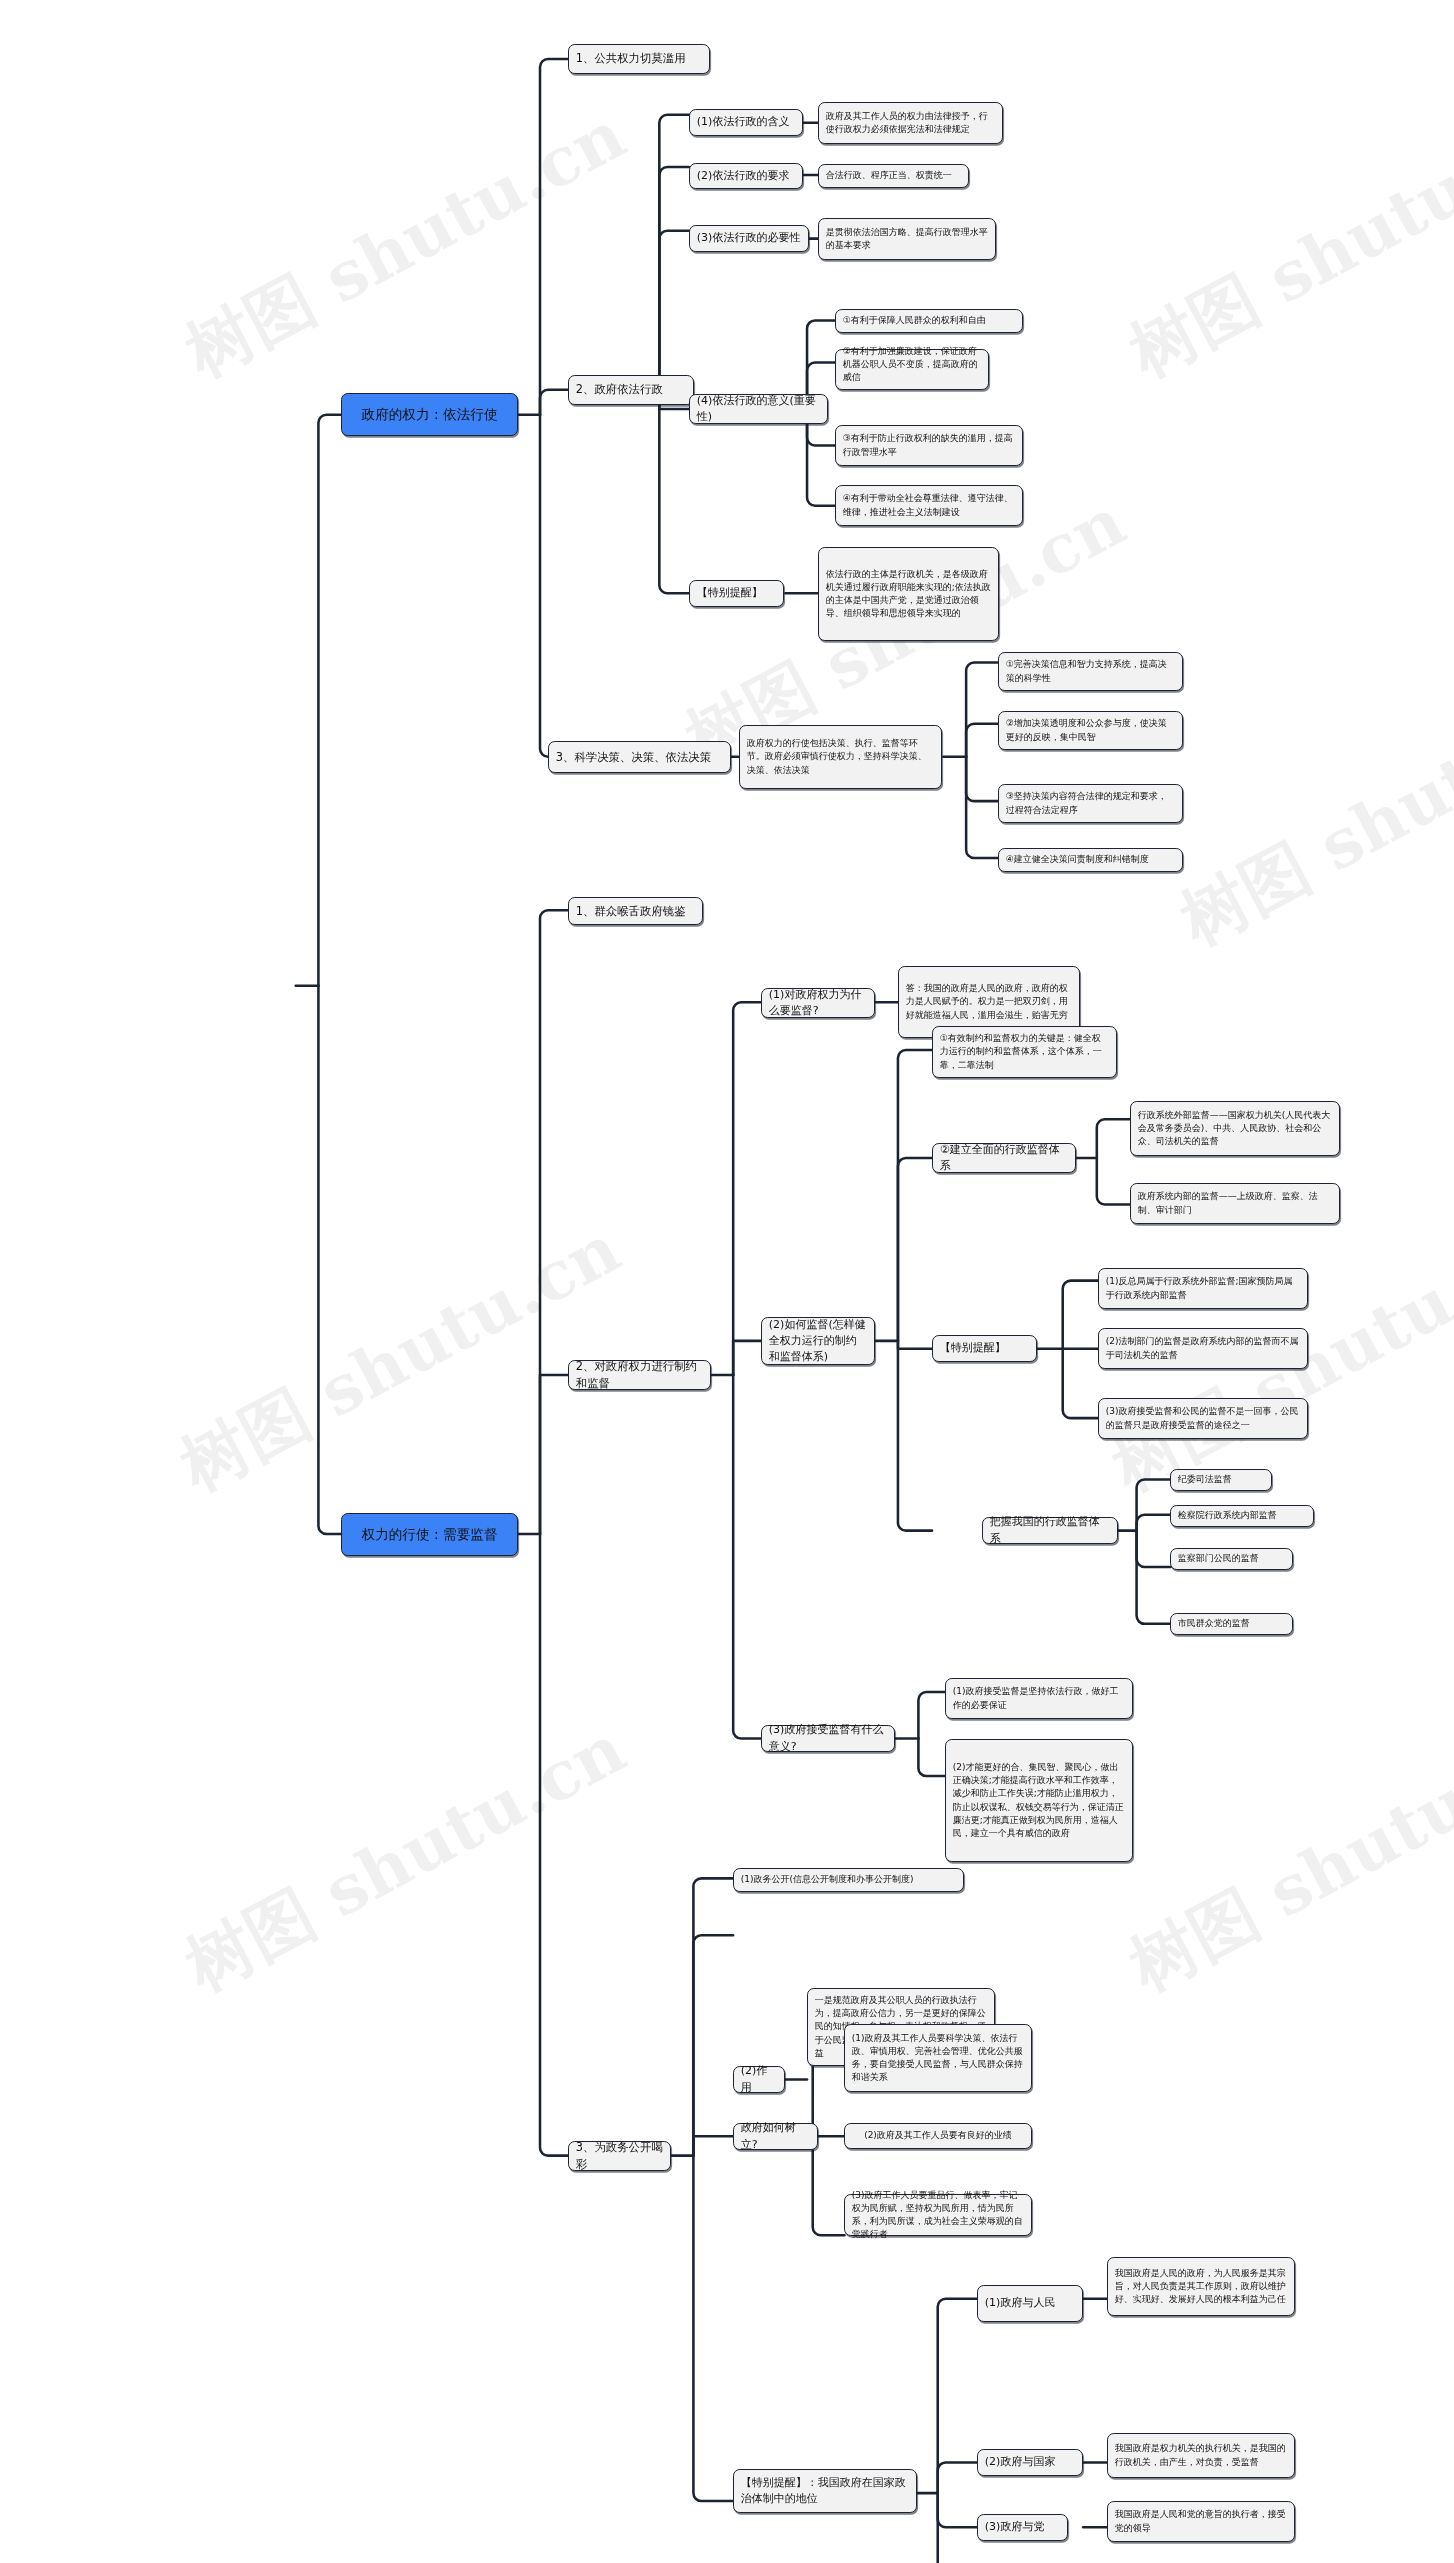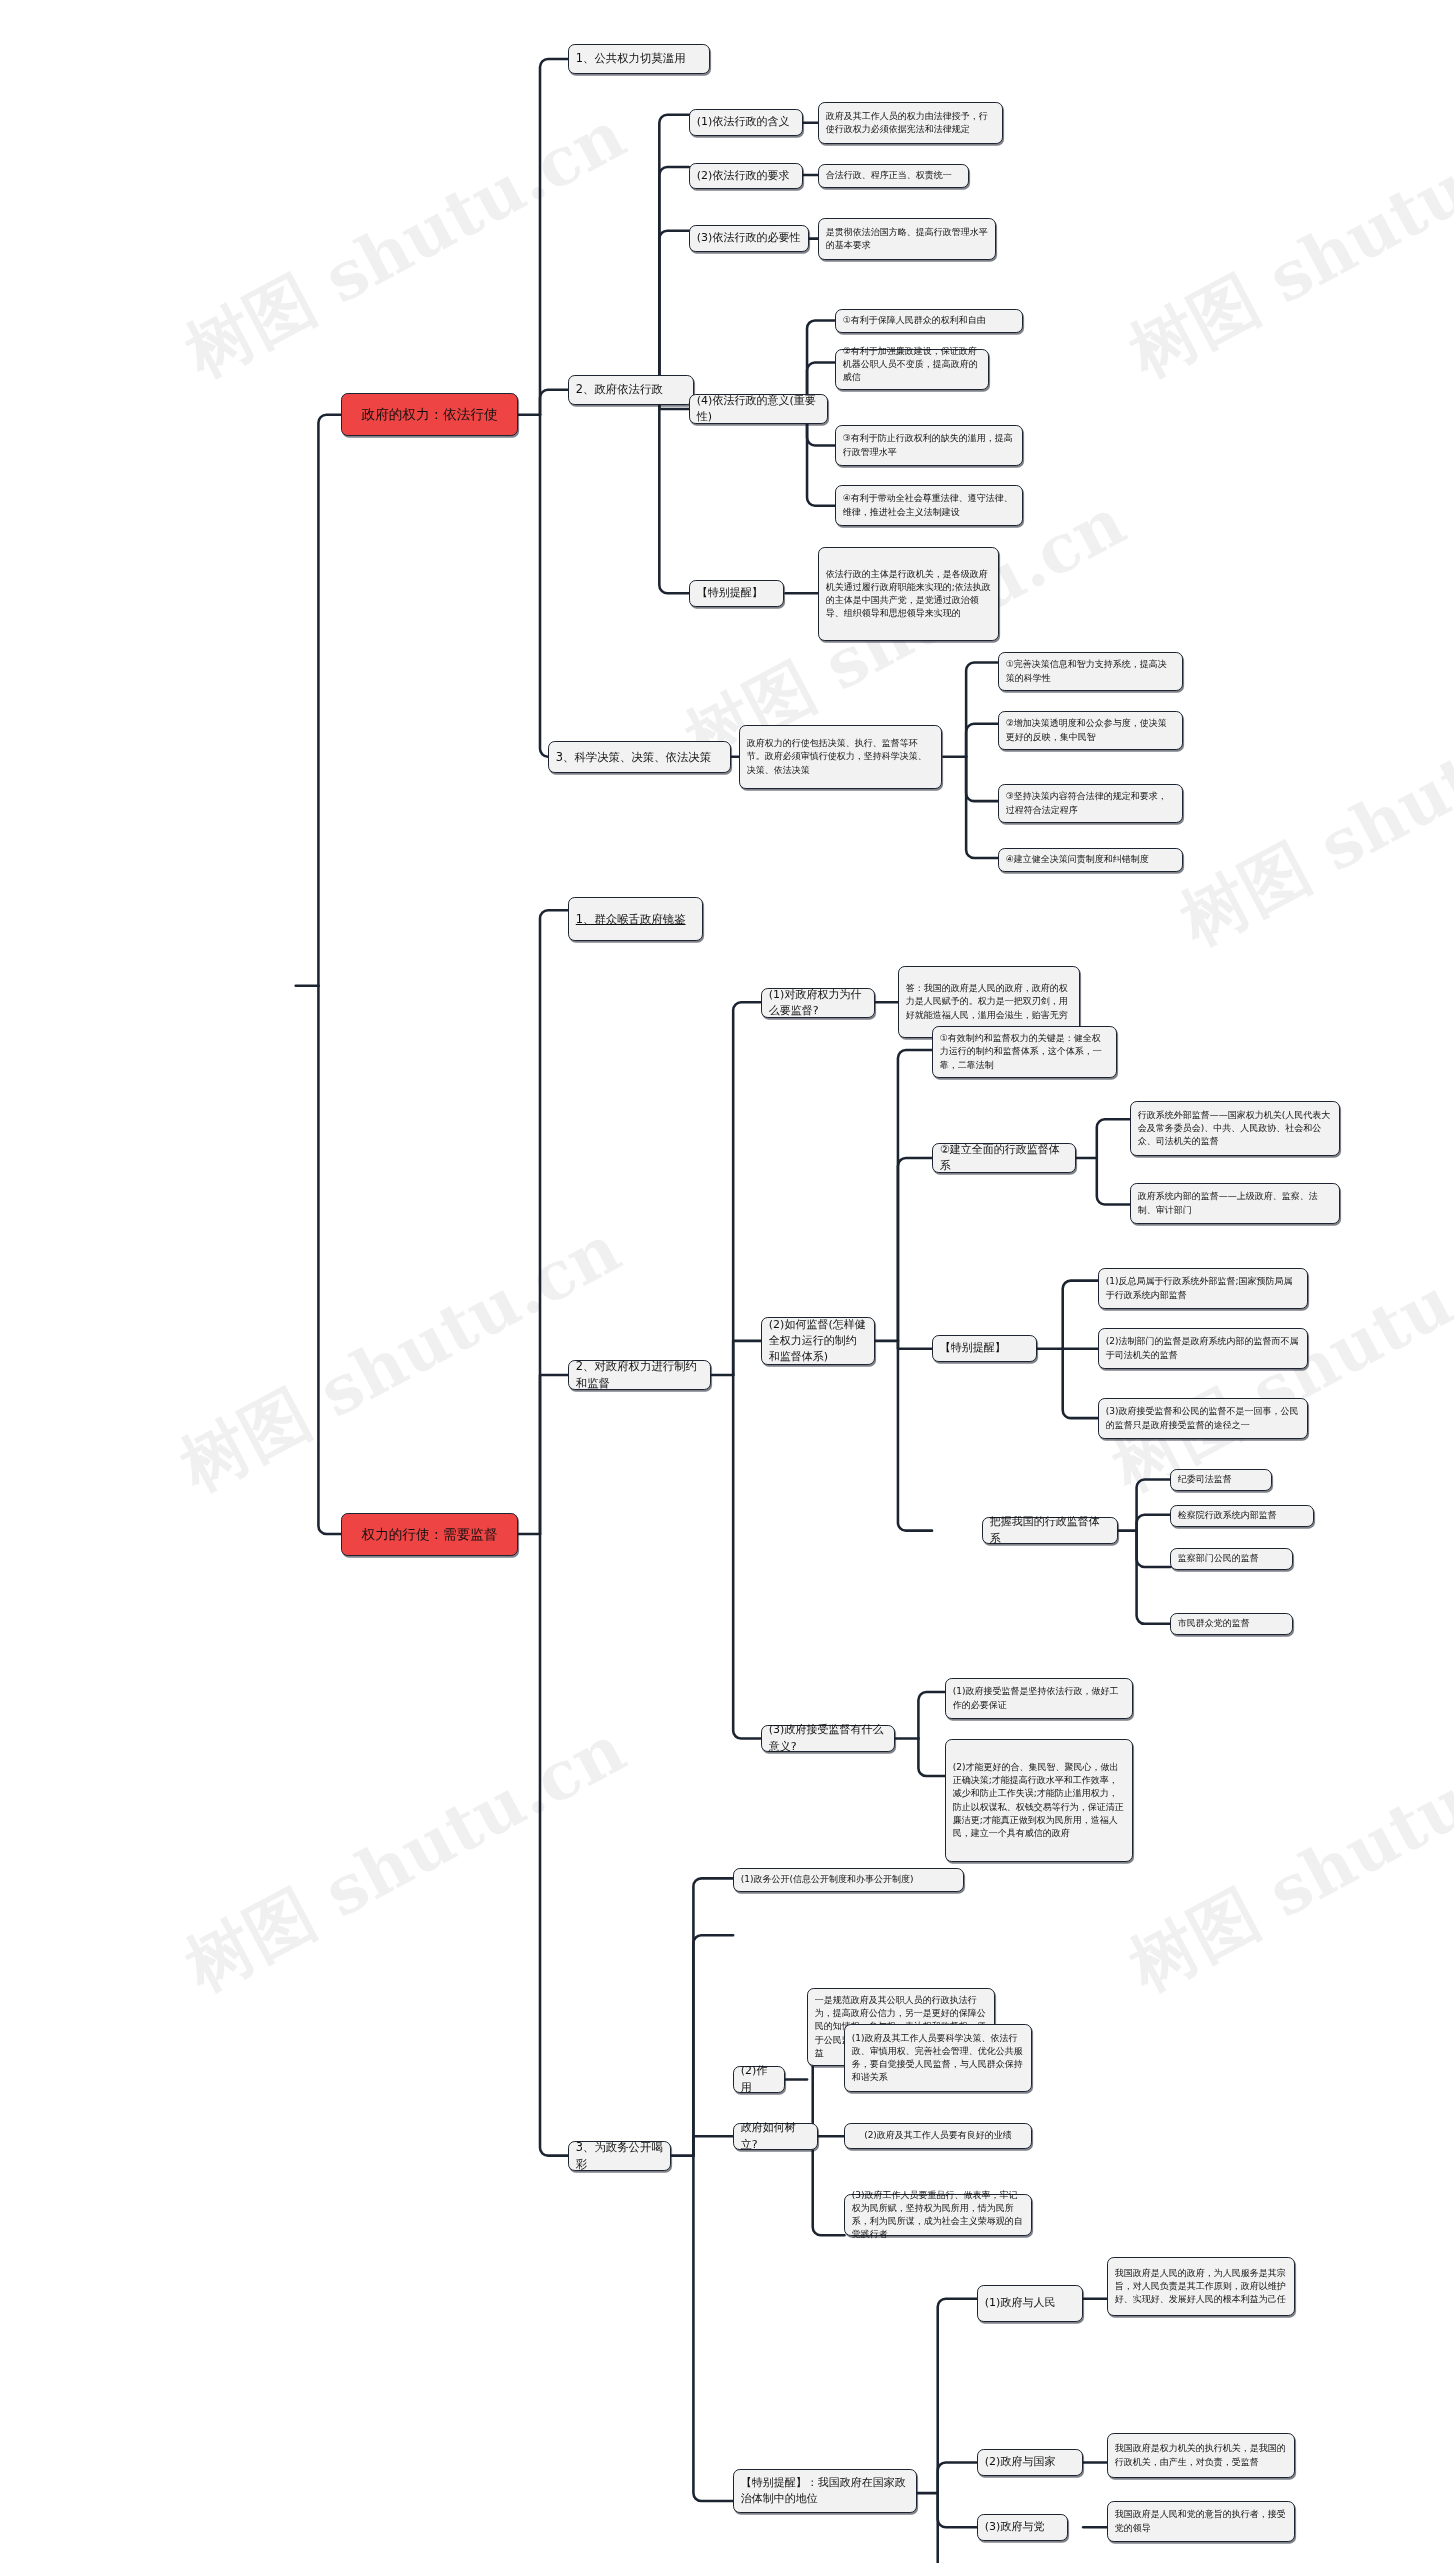--- a/index.html
+++ b/index.html
@@ -27,21 +27,21 @@
     display:flex;align-items:center;
   }
   .node span{display:block;width:100%;}
   .root{
     background:#17293b;border:1.1px solid #17293b;color:#fff;
     border-radius:9px;text-align:center;font-size:17px;line-height:1.35;
     justify-content:center;box-shadow:1.7px 2.3px 0 rgba(10,16,26,.5);
   }
   .root span{text-align:center;}
   .branch{
-    background:#ef4444;border-color:#1b2430;font-size:13.6px;
+    background:#3b82f6;border-color:#1b2430;font-size:13.6px;
     justify-content:center;text-align:center;
   }
   .lvl3{font-size:11.4px;}
   .leaf{font-size:11px;}
   .tiny{font-size:9px;}
 </style>
 </head>
 <body>
 
 <div id="canvas">
@@ -229,21 +229,21 @@
     <span>③坚持决策内容符合法律的规定和要求，过程符合法定程序</span>
   </div>
   <div class="node tiny" style="left:998px;top:848px;width:185px;height:24px;">
     <span>④建立健全决策问责制度和纠错制度</span>
   </div>
 
   <div class="node branch" style="left:341px;top:1513px;width:177px;height:43px;">
     <span>权力的行使：需要监督</span>
   </div>
 
-  <div class="node lvl3" style="left:568px;top:897px;width:135px;height:44px;text-decoration:underline;">
+  <div class="node lvl3" style="left:568px;top:897px;width:135px;height:28px;">
     <span>1、群众喉舌政府镜鉴</span>
   </div>
 
   <div class="node lvl3" style="left:568px;top:1360px;width:143px;height:29.5px;">
     <span>2、对政府权力进行制约和监督</span>
   </div>
 
   <div class="node lvl3" style="left:568px;top:2141px;width:103px;height:29.5px;">
     <span>3、为政务公开喝彩</span>
   </div>

